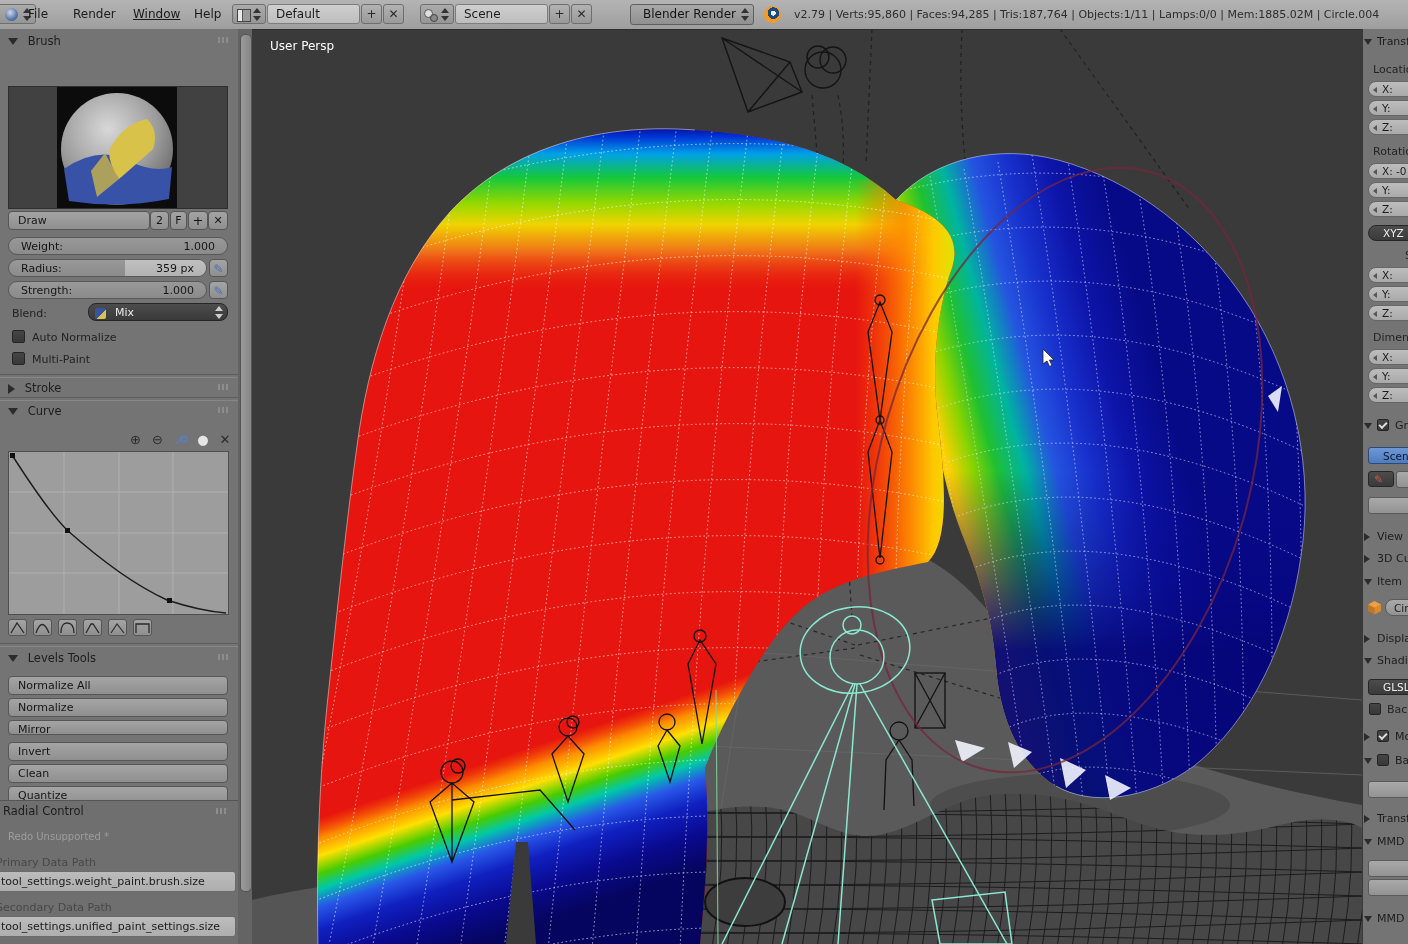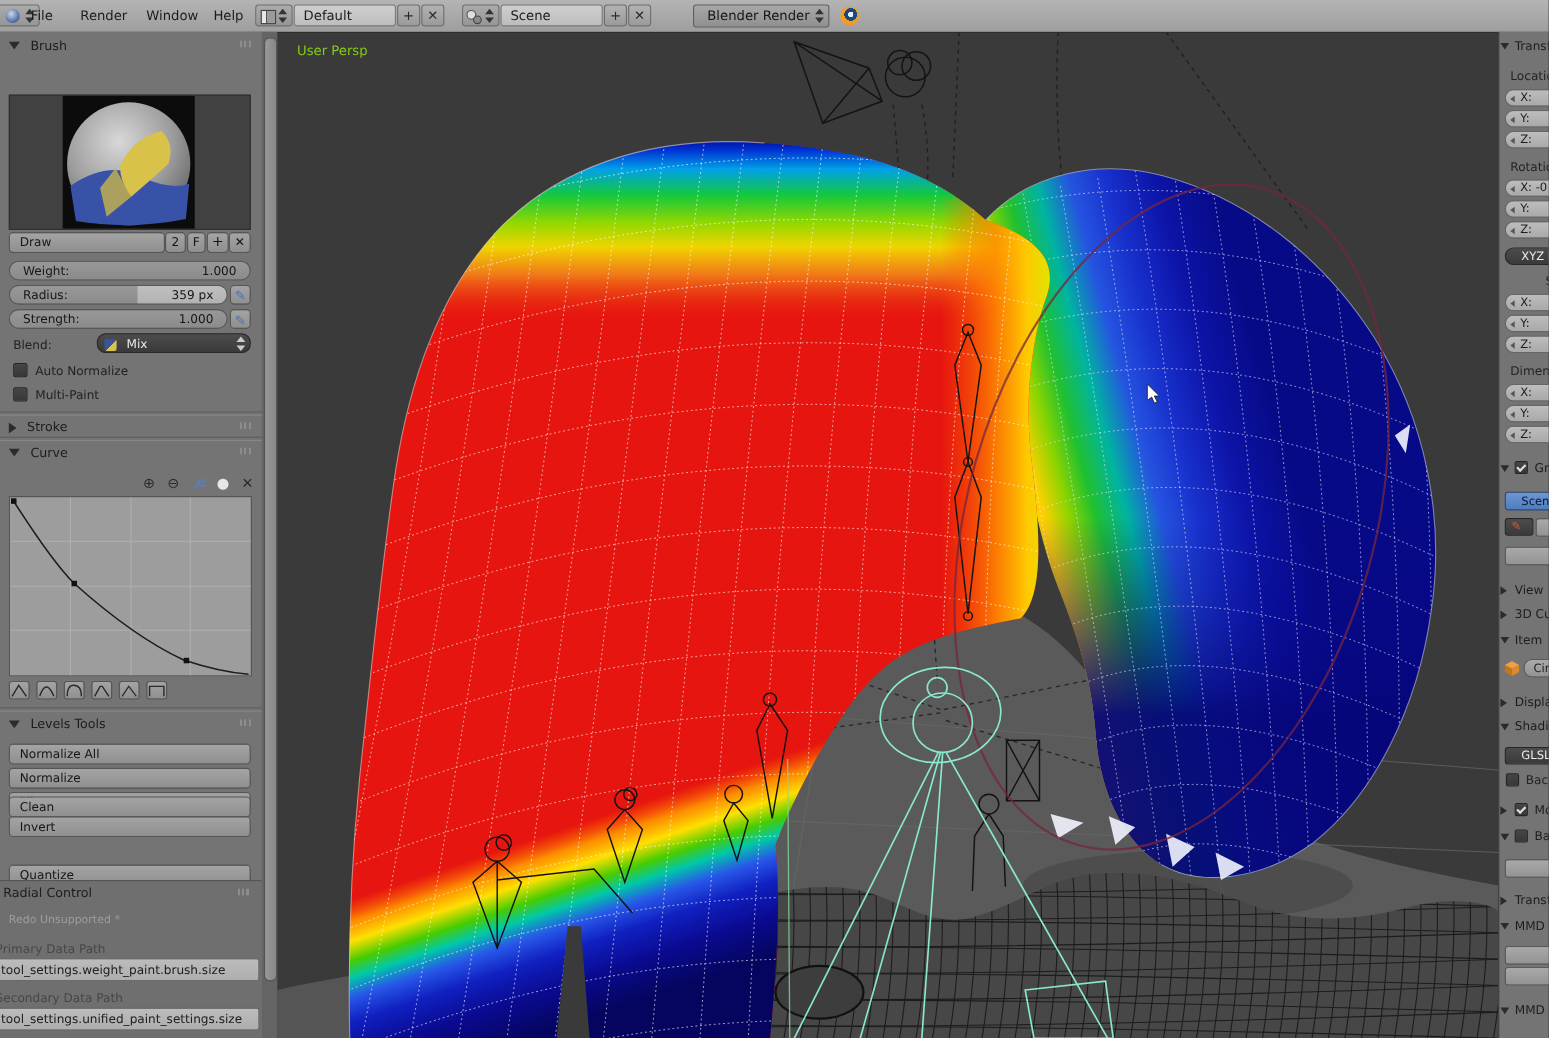--- a/index.html
+++ b/index.html
@@ -81,21 +81,21 @@
   .nblue{position:absolute;left:5px;width:90px;height:17px;border-radius:3px;
     background:linear-gradient(#6d97d4,#4f7cc0);border:1px solid #2d4a74;font-size:10.5px;
     color:#0d1830;line-height:16px;text-align:left;padding-left:14px;box-sizing:border-box;white-space:nowrap;}
   .ntri{position:absolute;left:-5px;width:0;height:0;}
   .ntri.d{border-top:6px solid #2b2b2b;border-left:4px solid transparent;border-right:4px solid transparent;}
   .ntri.r{border-left:6px solid #2b2b2b;border-top:4px solid transparent;border-bottom:4px solid transparent;}
   .nchk{position:absolute;width:12px;height:12px;background:linear-gradient(#454545,#383838);
     border:1px solid #242424;border-radius:2px;box-sizing:border-box;}
   .nchk.on::after{content:"";position:absolute;width:6px;height:3px;border-left:2px solid #ddd;
     border-bottom:2px solid #ddd;transform:rotate(-45deg);margin:2px 0 0 1px;}
-  #vplabel{left:270px;top:39px;font-size:12px;color:#84cc16;}
+  #vplabel{left:270px;top:39px;font-size:12px;color:#ffffff;}
 </style>
 </head>
 <body>
 
 <div id="window">
 
   <svg id="vp" class="abs" style="left:0;top:0;" width="1408" height="944" viewBox="0 0 1408 944">
     <defs>
       <clipPath id="clipVP">
           <rect x="252" y="29" width="1110" height="915"></rect>
@@ -423,21 +423,21 @@
     <div class="iconbtn abs" style="left:-10px;width:46px;">
       <span class="abs" style="left:14px;top:3px;width:13px;height:13px;border-radius:50%;
         background:radial-gradient(circle at 40% 35%,#cfd8e8,#5577aa 60%,#334466);"></span>
       <span class="updown">
           <i class="u"></i>
           <i class="d"></i>
         </span>
     </div>
     <span class="menu abs" style="left:28px;">File</span>
     <span class="menu abs" style="left:73px;">Render</span>
-    <span class="menu abs" style="left:133px;">Window</span>
+    <span class="menu abs" style="left:133px;text-decoration:underline;">Window</span>
     <span class="menu abs" style="left:194px;">Help</span>
 
     <div class="iconbtn abs" style="left:170px;left:232px;width:34px;">
       <span class="abs" style="left:4px;top:4px;width:12px;height:11px;background:
         linear-gradient(90deg,#e8e8e8 0 4px,#555 4px 5px,#9a9a9a 5px);border:1px solid #444;"></span>
       <span class="updown">
           <i class="u"></i>
           <i class="d"></i>
         </span>
     </div>
@@ -458,20 +458,21 @@
     <div class="hbtn abs" style="left:571px;width:21px;">✕</div>
 
     <div id="engine" class="abs">
       <span>Blender Render</span>
       <span class="updown">
           <i class="u"></i>
           <i class="d"></i>
         </span>
     </div>
     <div id="blogo" class="abs"></div>
+    <span id="stats" class="abs">v2.79 | Verts:95,860 | Faces:94,285 | Tris:187,764 | Objects:1/11 | Lamps:0/0 | Mem:1885.02M | Circle.004</span>
   </div>
 
   <div id="shelf" class="abs">
     <div class="track"></div>
     <div class="thumb"></div>
 
     <div class="panelhdr abs" style="left:8px;top:5px;">
       <span class="tri d"></span>
       <span>Brush</span>
     </div>
@@ -595,21 +596,21 @@
     <div class="panelhdr abs" style="left:8px;top:622px;">
       <span class="tri d"></span>
       <span>Levels Tools</span>
     </div>
     <span class="dots" style="top:625px;right:22px;"></span>
 
     <div class="btn abs" style="left:8px;top:647px;width:220px;height:19px;">Normalize All</div>
     <div class="btn abs" style="left:8px;top:669px;width:220px;height:19px;">Normalize</div>
     <div class="btn abs" style="left:8px;top:691px;width:220px;height:15px;">Mirror</div>
     <div class="btn abs" style="left:8px;top:713px;width:220px;height:19px;">Invert</div>
-    <div class="btn abs" style="left:8px;top:695px;width:220px;height:19px;">Clean</div>
+    <div class="btn abs" style="left:8px;top:735px;width:220px;height:19px;">Clean</div>
     <div class="btn abs" style="left:8px;top:757px;width:220px;height:19px;">Quantize</div>
     <div class="btn abs" style="left:8px;top:779px;width:220px;height:19px;">Levels</div>
 
     <div id="opbox">
       <span class="panelhdr abs" style="left:3px;top:3px;">Radial Control</span>
       <span class="dots" style="top:7px;right:10px;"></span>
       <span class="abs" style="left:8px;top:30px;font-size:10px;color:#9d9d9d;">Redo Unsupported *</span>
       <span class="abs" style="left:-4px;top:55px;font-size:11px;color:#474747;">Primary Data Path</span>
       <div class="opfield abs" style="left:-6px;top:70px;width:242px;height:21px;">tool_settings.weight_paint.brush.size</div>
       <span class="abs" style="left:-4px;top:100px;font-size:11px;color:#474747;">Secondary Data Path</span>

